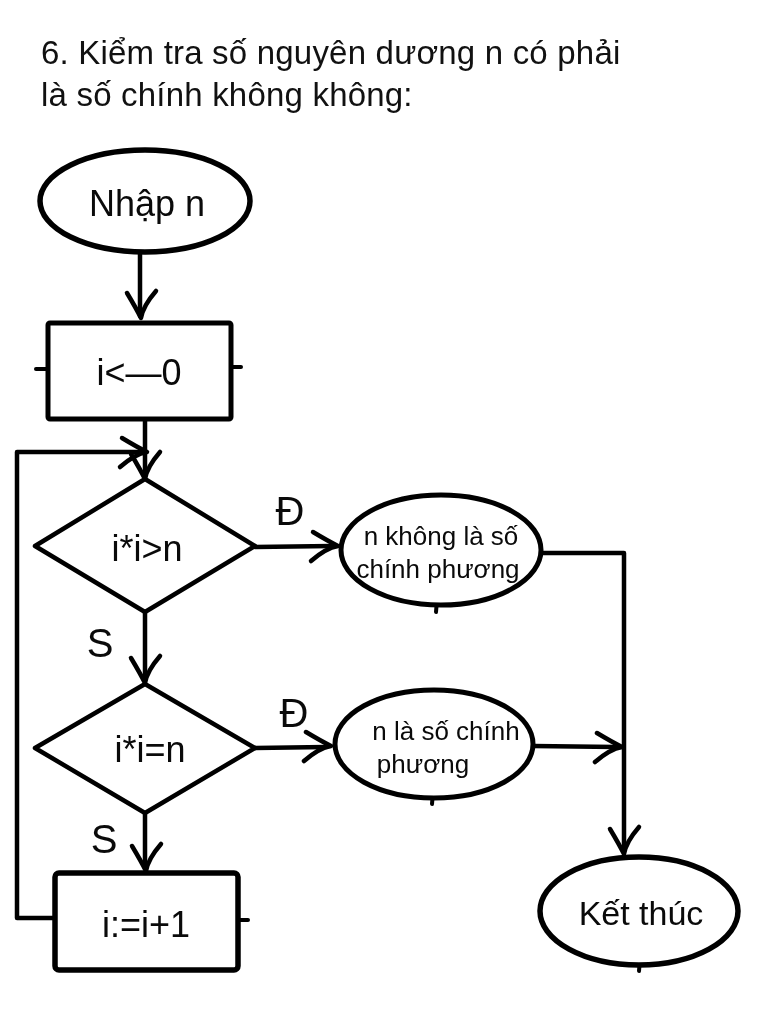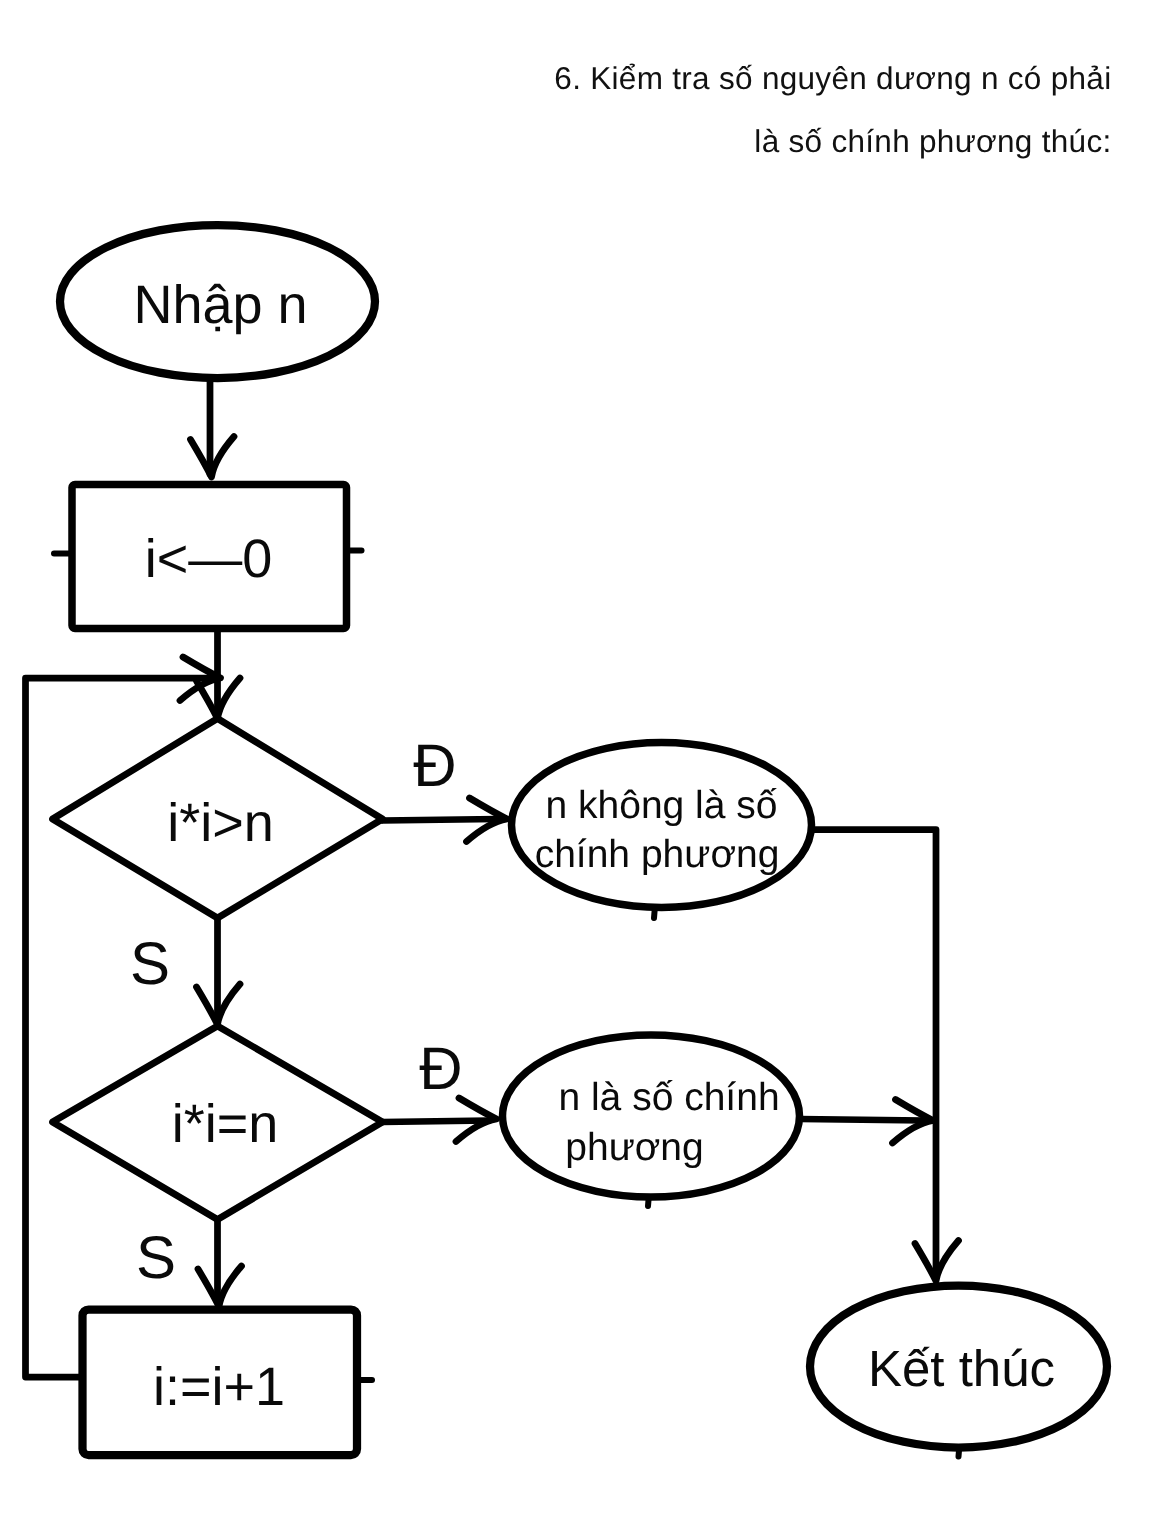--- a/index.html
+++ b/index.html
@@ -10,25 +10,24 @@
     background: #ffffff;
     font-family: "Liberation Sans", sans-serif;
     overflow: hidden;
   }
   .title {
     position: absolute;
     left: 41px;
     top: 32px;
     width: 700px;
     color: #111111;
-    font-size: 21px;
+    font-size: 33px;
     line-height: 42px;
     letter-spacing: 0.2px;
     font-weight: 500;
-    text-align: right;
   }
   svg.flowchart {
     position: absolute;
     left: 0;
     top: 0;
   }
   svg.flowchart text {
     font-family: "Liberation Sans", sans-serif;
     fill: #0a0a0a;
   }
@@ -37,21 +36,21 @@
   .node-label-end { font-size: 34px; }
   .branch-label { font-size: 40px; }
 </style>
 </head>
 <body>
 
 <div class="page">
 
   <div class="title">
     <div>6. Kiểm tra số nguyên dương n có phải</div>
-    <div>là số chính phương thúc:</div>
+    <div>là số chính không không:</div>
   </div>
 
   <svg class="flowchart" width="768" height="1024" viewBox="0 0 768 1024">
 
     <g stroke="#000000" stroke-width="4.5" fill="none" stroke-linecap="round" stroke-linejoin="round">
 
       <line x1="140" y1="252" x2="140" y2="316"></line>
 
       <line x1="145" y1="420" x2="145" y2="476"></line>
 

